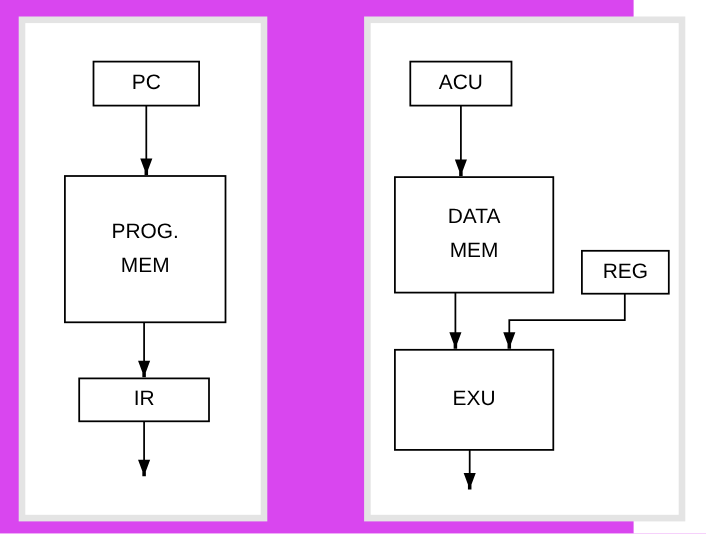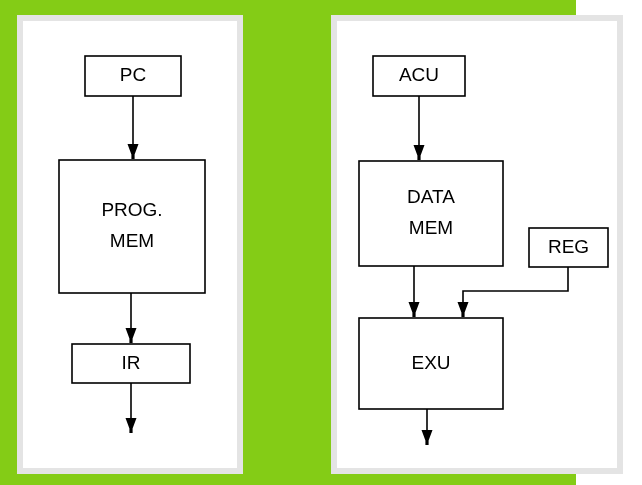--- a/index.html
+++ b/index.html
@@ -10,21 +10,21 @@
   body {
     width: 642px;
     height: 485px;
     font-family: "Liberation Sans", sans-serif;
     overflow: hidden;
   }
   #diagram-root {
     position: relative;
     width: 576px;
     height: 485px;
-    background: #84cc16;
+    background: #d946ef;
   }
   svg.diagram-canvas {
     display: block;
     width: 642px;
     height: 485px;
   }
   .panel-frame {
     fill: #ffffff;
     stroke: #e4e4e4;
     stroke-width: 6;

